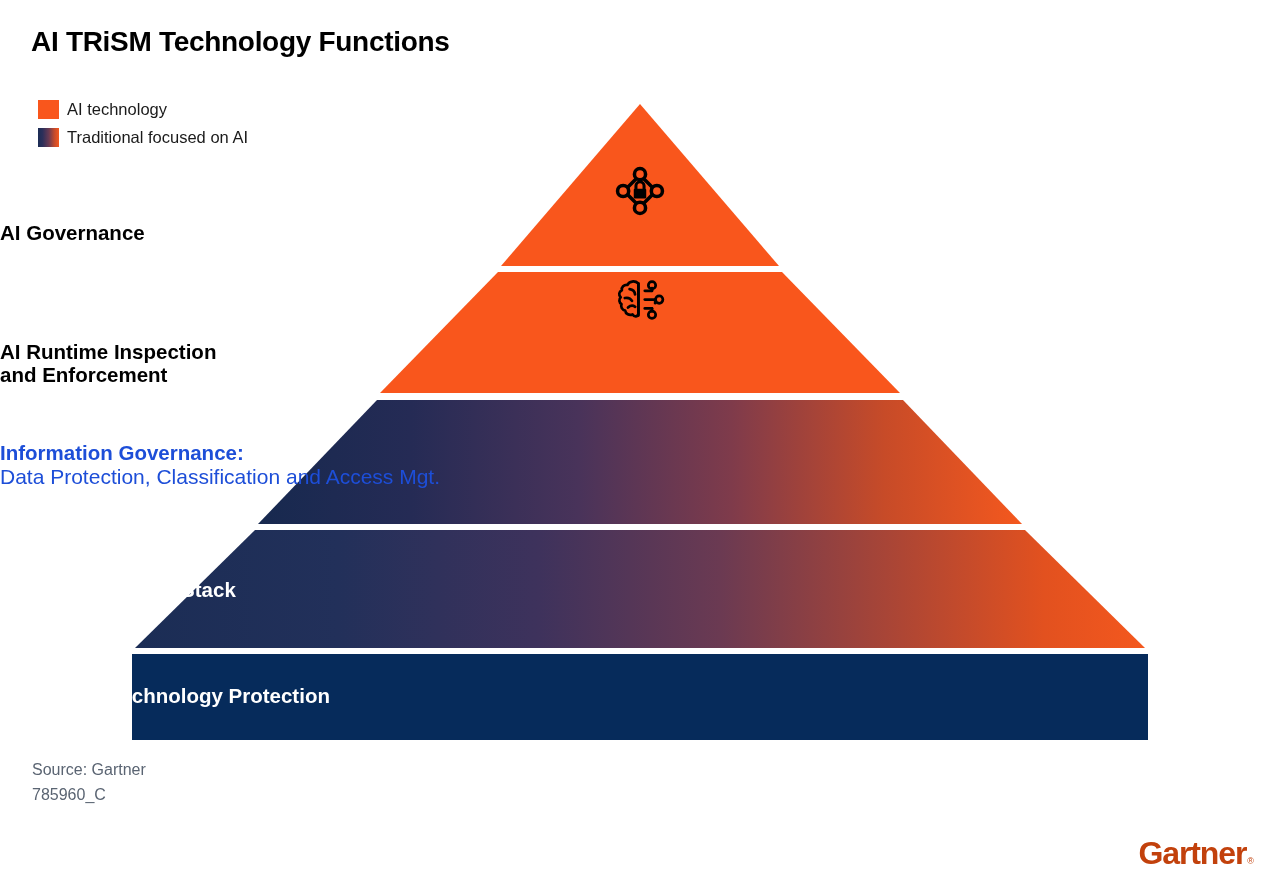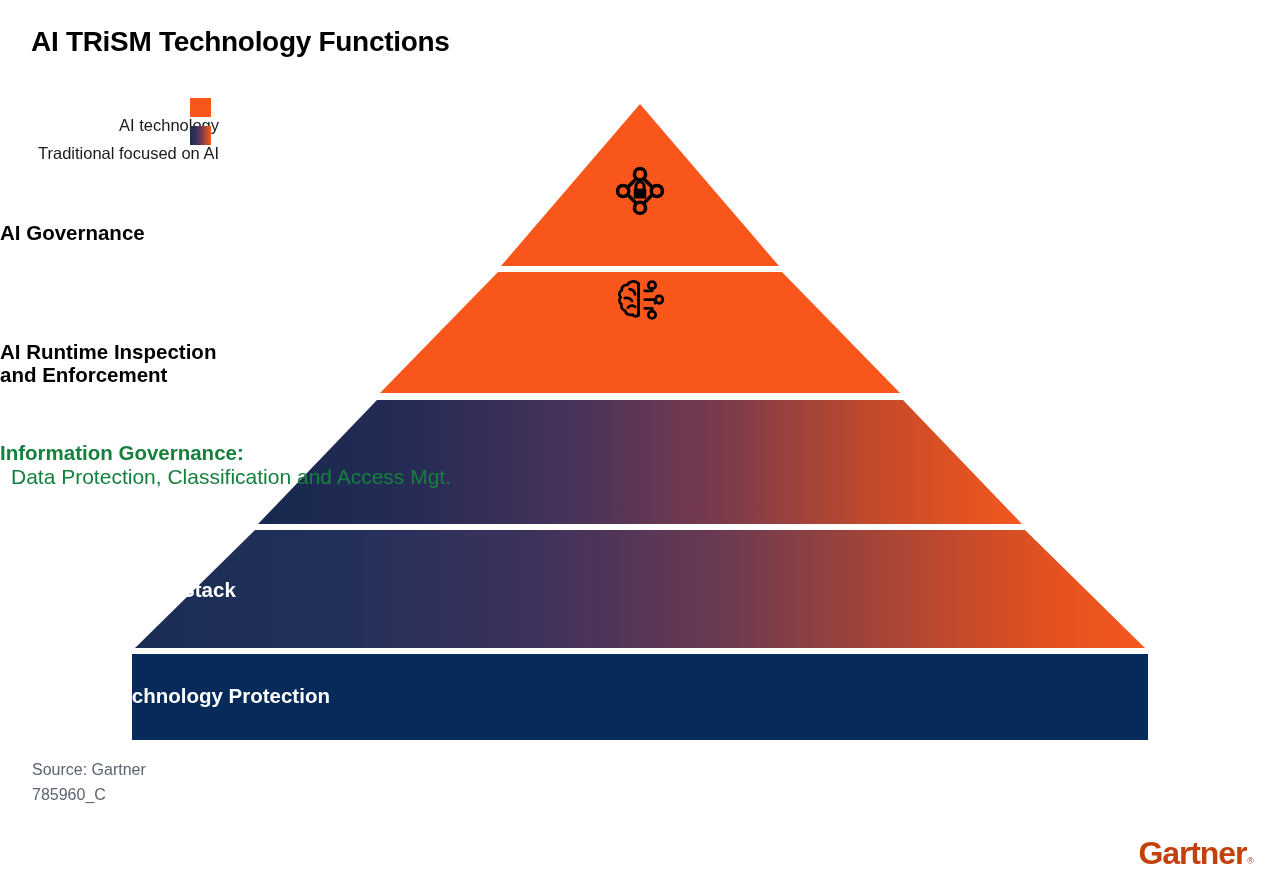--- a/index.html
+++ b/index.html
@@ -33,23 +33,22 @@
   #legend {
     position: absolute;
     left: 38px;
     top: 98px;
     display: flex;
     flex-direction: column;
     gap: 6px;
   }
   .legend-row {
     display: flex;
-    align-items: flex-end;
+    align-items: center;
     height: 22px;
-    flex-direction: column;
   }
   .legend-swatch {
     width: 21px;
     height: 19px;
     flex: 0 0 auto;
     margin-right: 8px;
   }
   .legend-label {
     font-size: 16.5px;
     color: #1a1a1a;
@@ -86,23 +85,23 @@
     color: #000000;
   }
   #tier2-label {
     top: 341px;
     font-size: 20.5px;
     color: #000000;
   }
   #tier3-label {
     top: 442px;
     font-size: 20.5px;
-    color: #15803d;
-  }
-  #tier3-label .l2 { font-weight: normal; font-size: 21px; padding-left: 11px; }
+    color: #1d4ed8;
+  }
+  #tier3-label .l2 { font-weight: normal; font-size: 21px; }
   #tier4-label {
     top: 579px;
     font-size: 20.5px;
     color: #ffffff;
   }
   #tier5-label {
     top: 685px;
     font-size: 20.5px;
     color: #ffffff;
   }

